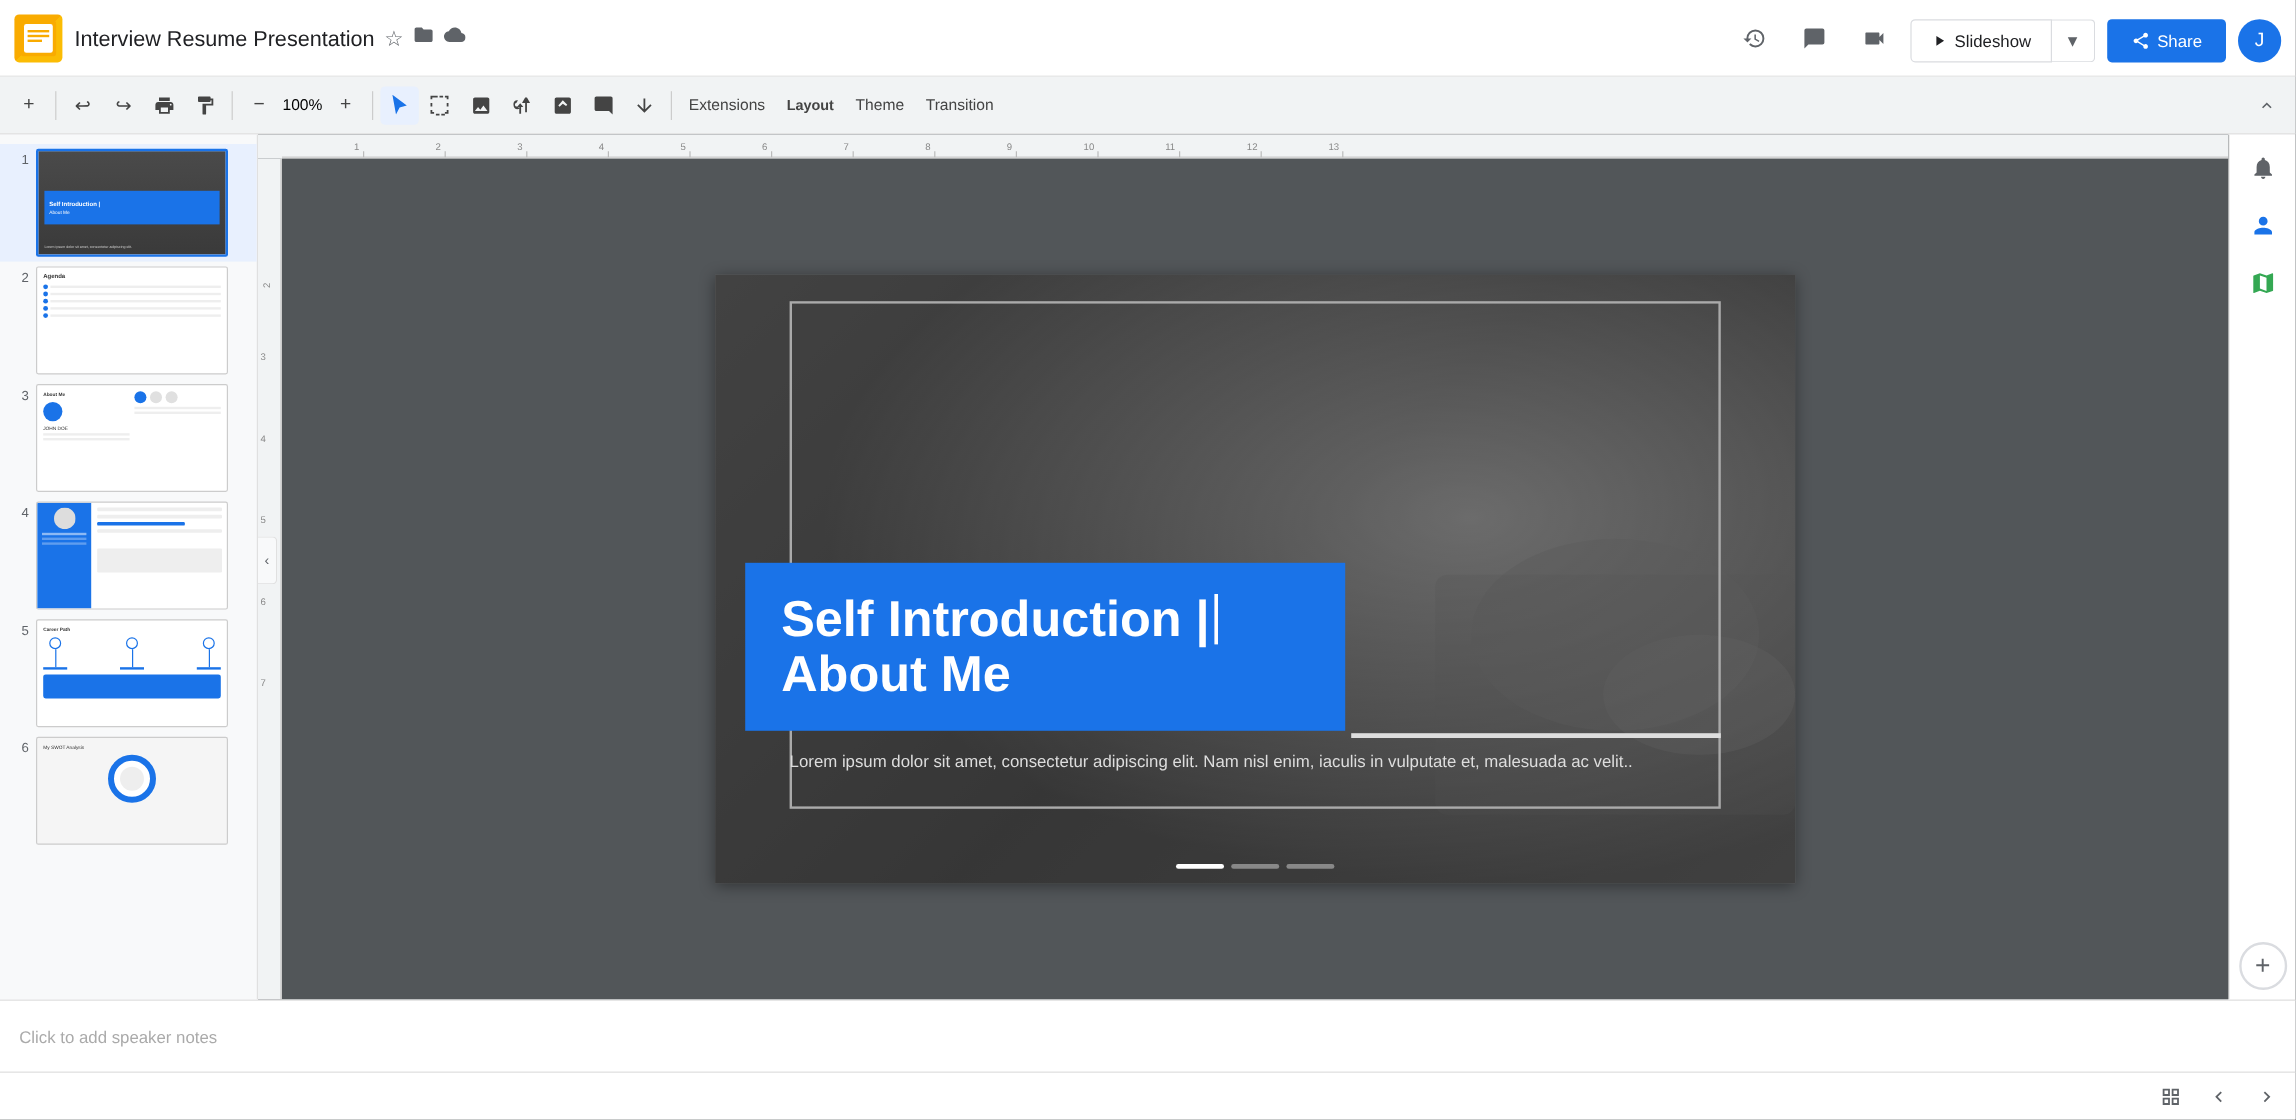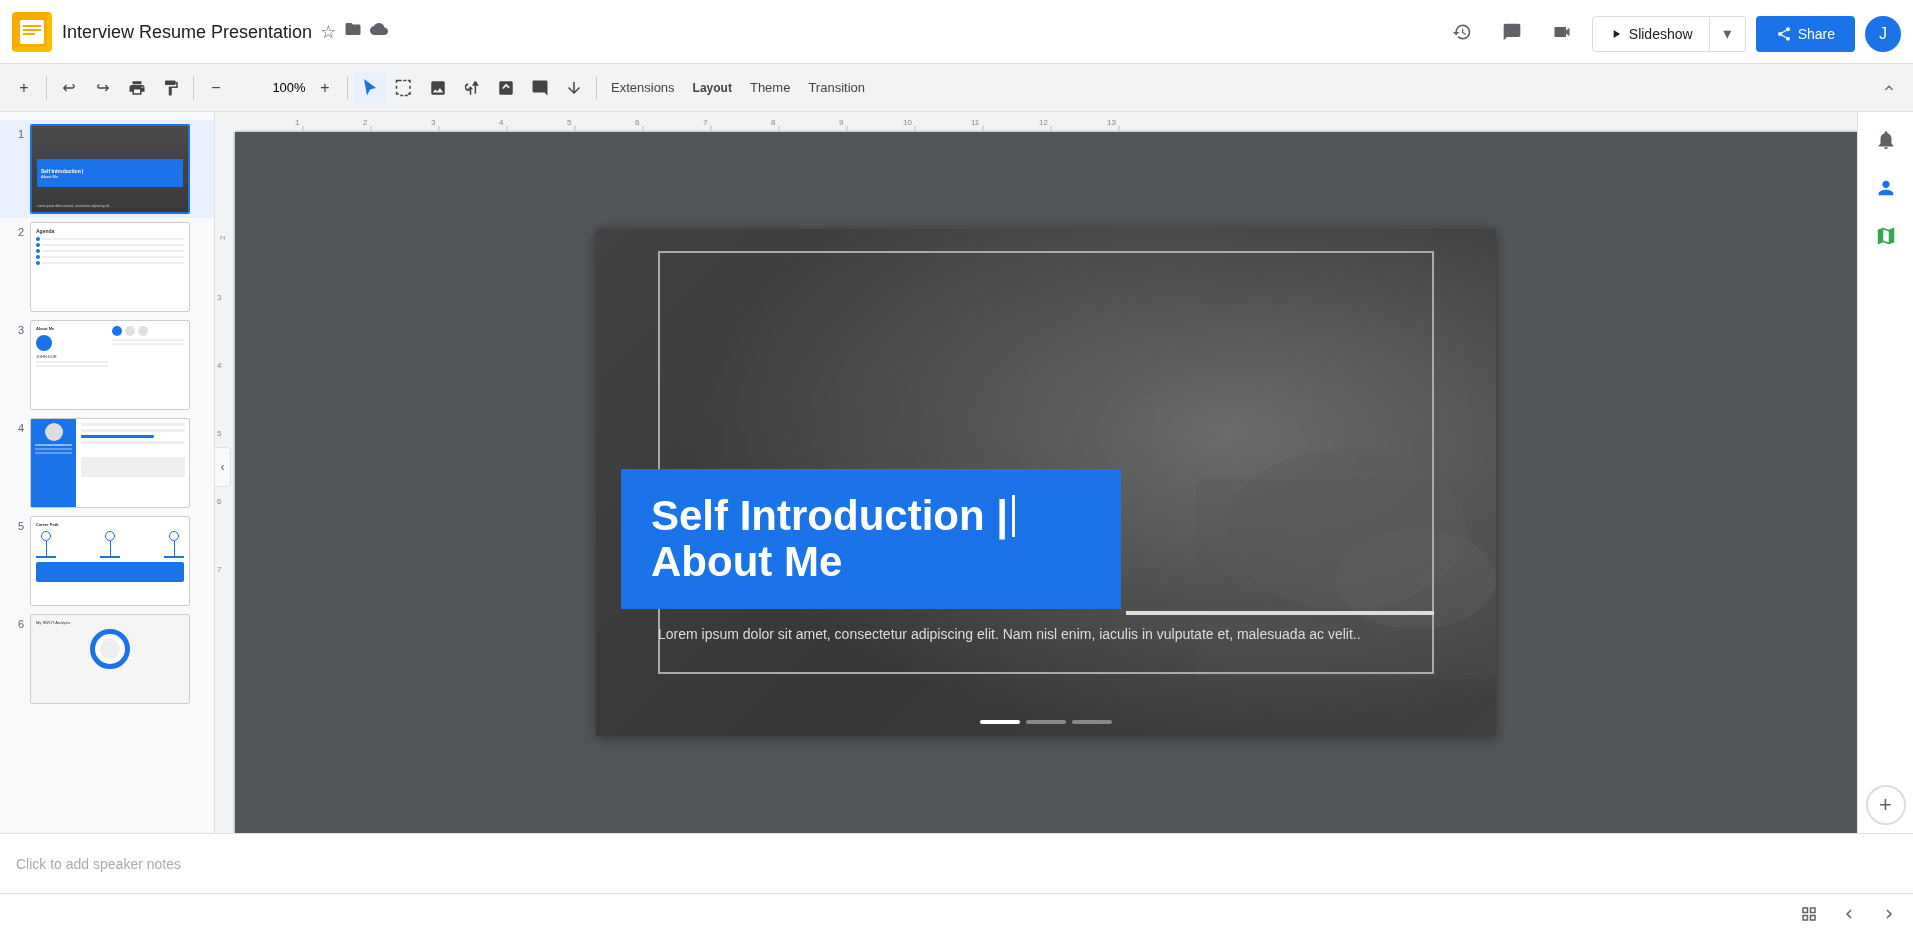--- a/index.html
+++ b/index.html
@@ -97,21 +97,21 @@
       background: transparent;
       border-radius: 4px;
       cursor: pointer;
       display: flex; align-items: center; justify-content: center;
       color: #444;
       font-size: 16px;
       padding: 0 4px;
     }
     .toolbar-separator { width: 1px; height: 24px; background: #ccc; margin: 0 4px; }
     .toolbar-btn.active { background: #e8f0fe; color: #1a73e8; }
-    .toolbar-zoom { display: flex; align-items: center; gap: 2px; margin-left: 37px; }
+    .toolbar-zoom { display: flex; align-items: center; gap: 2px; }
     .zoom-value { font-size: 13px; min-width: 36px; text-align: center; }
 
     
     #main-content {
       display: flex;
       flex: 1;
       overflow: hidden;
     }
 
     

